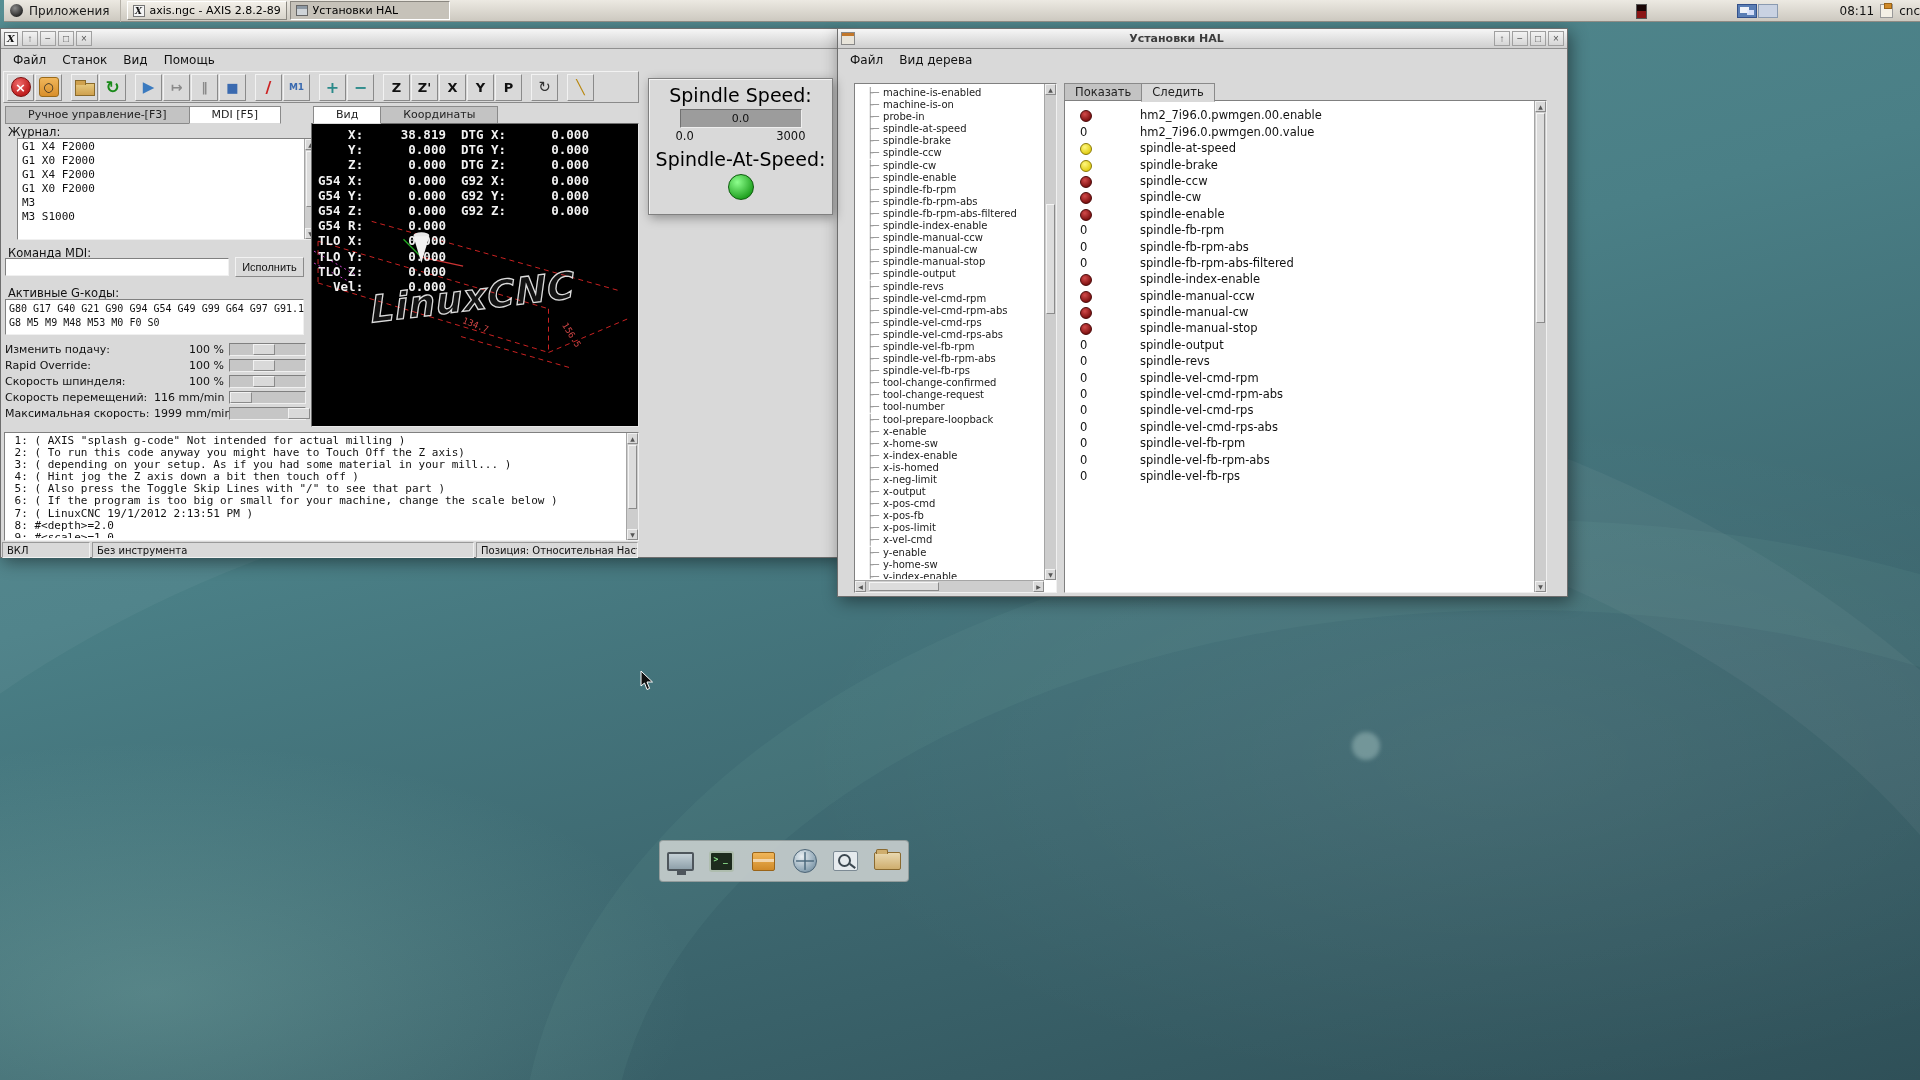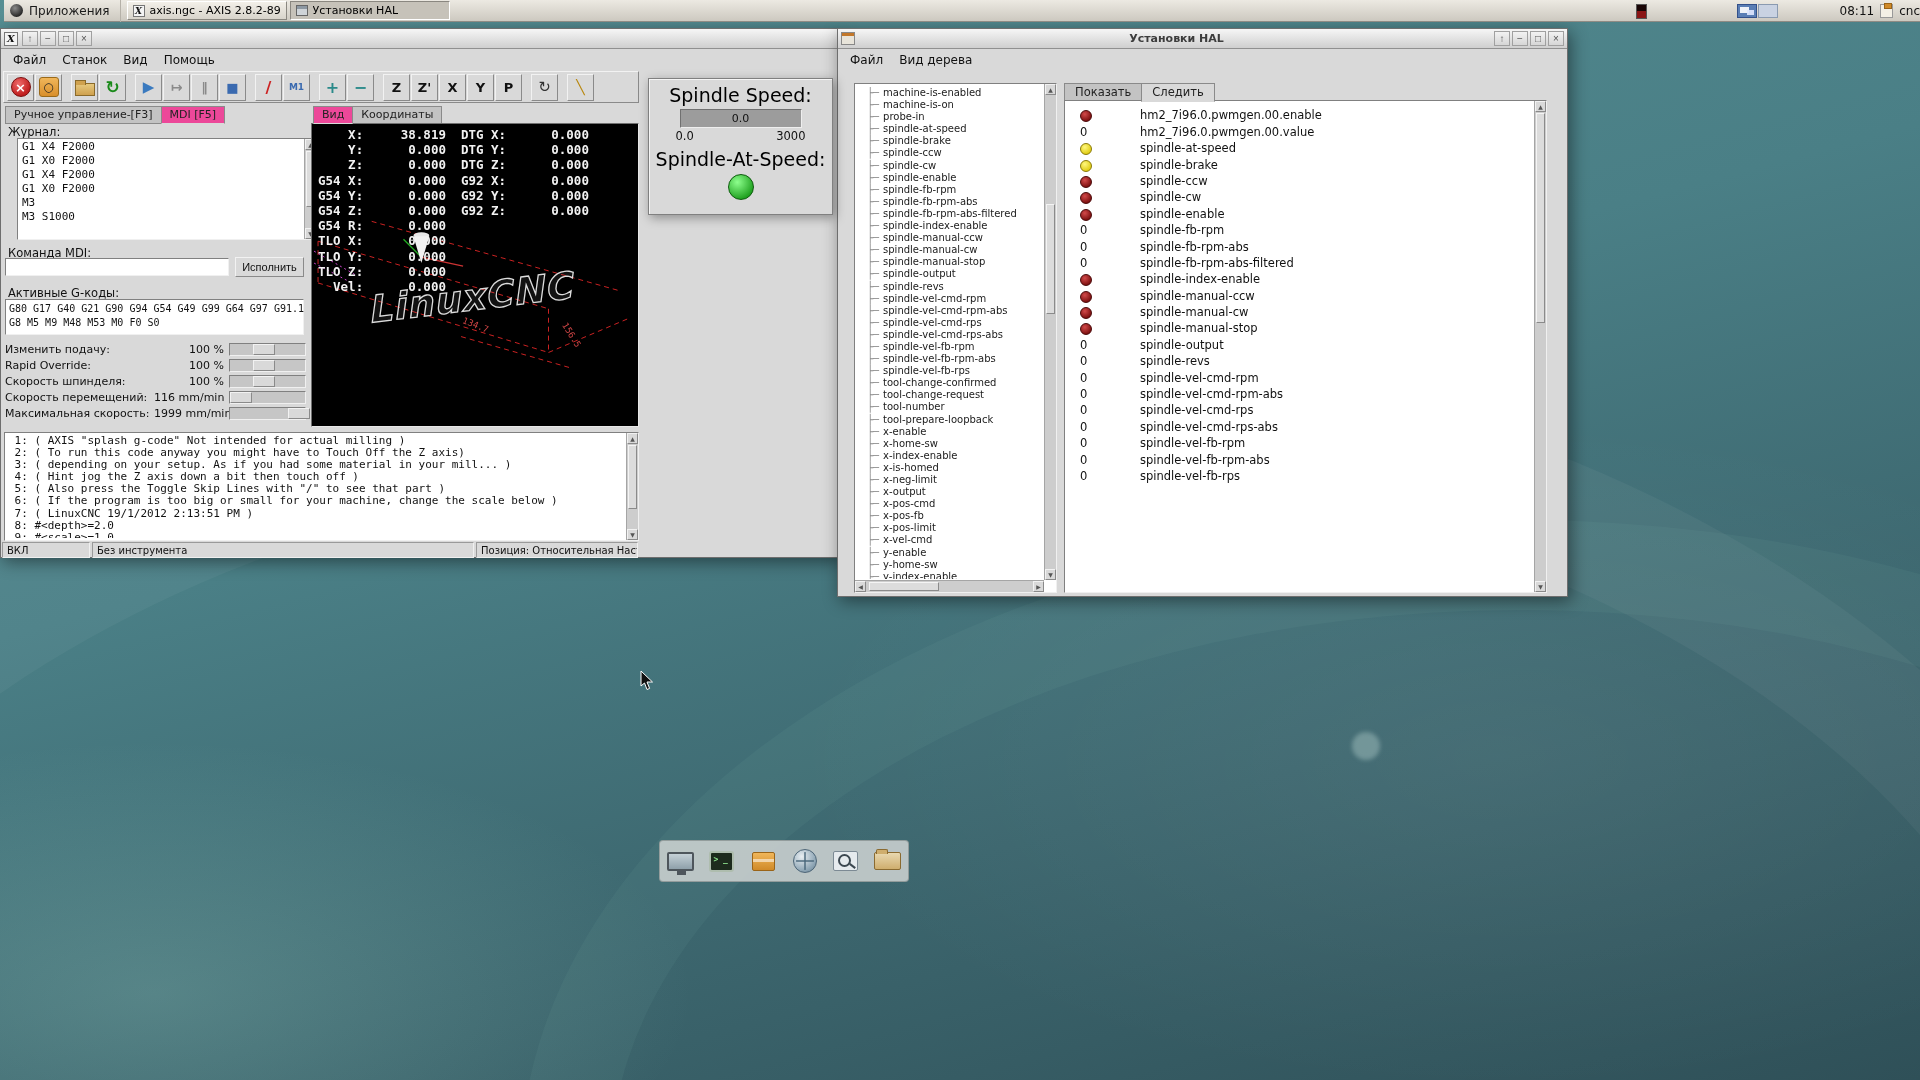--- a/index.html
+++ b/index.html
@@ -69,22 +69,22 @@
 .ic-step{color:#8a8a8a;font-weight:bold;font-size:14px}
 .ic-pause{color:#8a8a8a;font-weight:bold;font-size:13px}
 .ic-stop{color:#3a6ab0;font-size:13px}
 .ic-skip{color:#cc2222;font-weight:bold;font-size:16px}
 .ic-m1{color:#3a6ab0;font-weight:bold;font-size:9px}
 .ic-zoom{color:#2a8a8a;font-weight:bold;font-size:16px}
 .ic-letter{color:#111;font-weight:bold;font-size:13px}
 .ic-rotate{color:#333;font-size:15px}
 .ic-clear{color:#b8860b;font-weight:bold;font-size:14px}
 .tabs{display:flex;position:absolute}
-.tab{border:1px solid #8a8a8a;background:#c3c3c3;padding:1px 8px 2px;font-size:11px;color:#222;margin-right:-1px;cursor:default}
-.tab.active{background:#ec4899;border-bottom-color:#d9d9d9;position:relative;z-index:2}
+.tab{border:1px solid #8a8a8a;background:#c3c3c3;padding:1px 22px 2px;font-size:11px;color:#222;margin-right:-1px;cursor:default}
+.tab.active{background:#ffffff;border-bottom-color:#d9d9d9;position:relative;z-index:2}
 .ltabs{left:4px;top:77px}
 .ptabs{left:312px;top:77px}
 .lbl{position:absolute;font-size:11.5px;color:#111}
 .lbl-journal{left:7px;top:96px}
 .lbl-mdi{left:7px;top:217px}
 .lbl-gc{left:7px;top:257px}
 .sunken{border:1px solid;border-color:#808080 #f0f0f0 #f0f0f0 #808080;background:#fff}
 .journal{position:absolute;left:16px;top:109px;width:300px;height:102px}
 .list-rows{position:absolute;left:2px;top:1px;right:13px;bottom:1px;overflow:hidden}
 .jrow{font:11px "DejaVu Sans Mono",monospace;color:#111;line-height:14px;padding-left:2px;white-space:pre}

